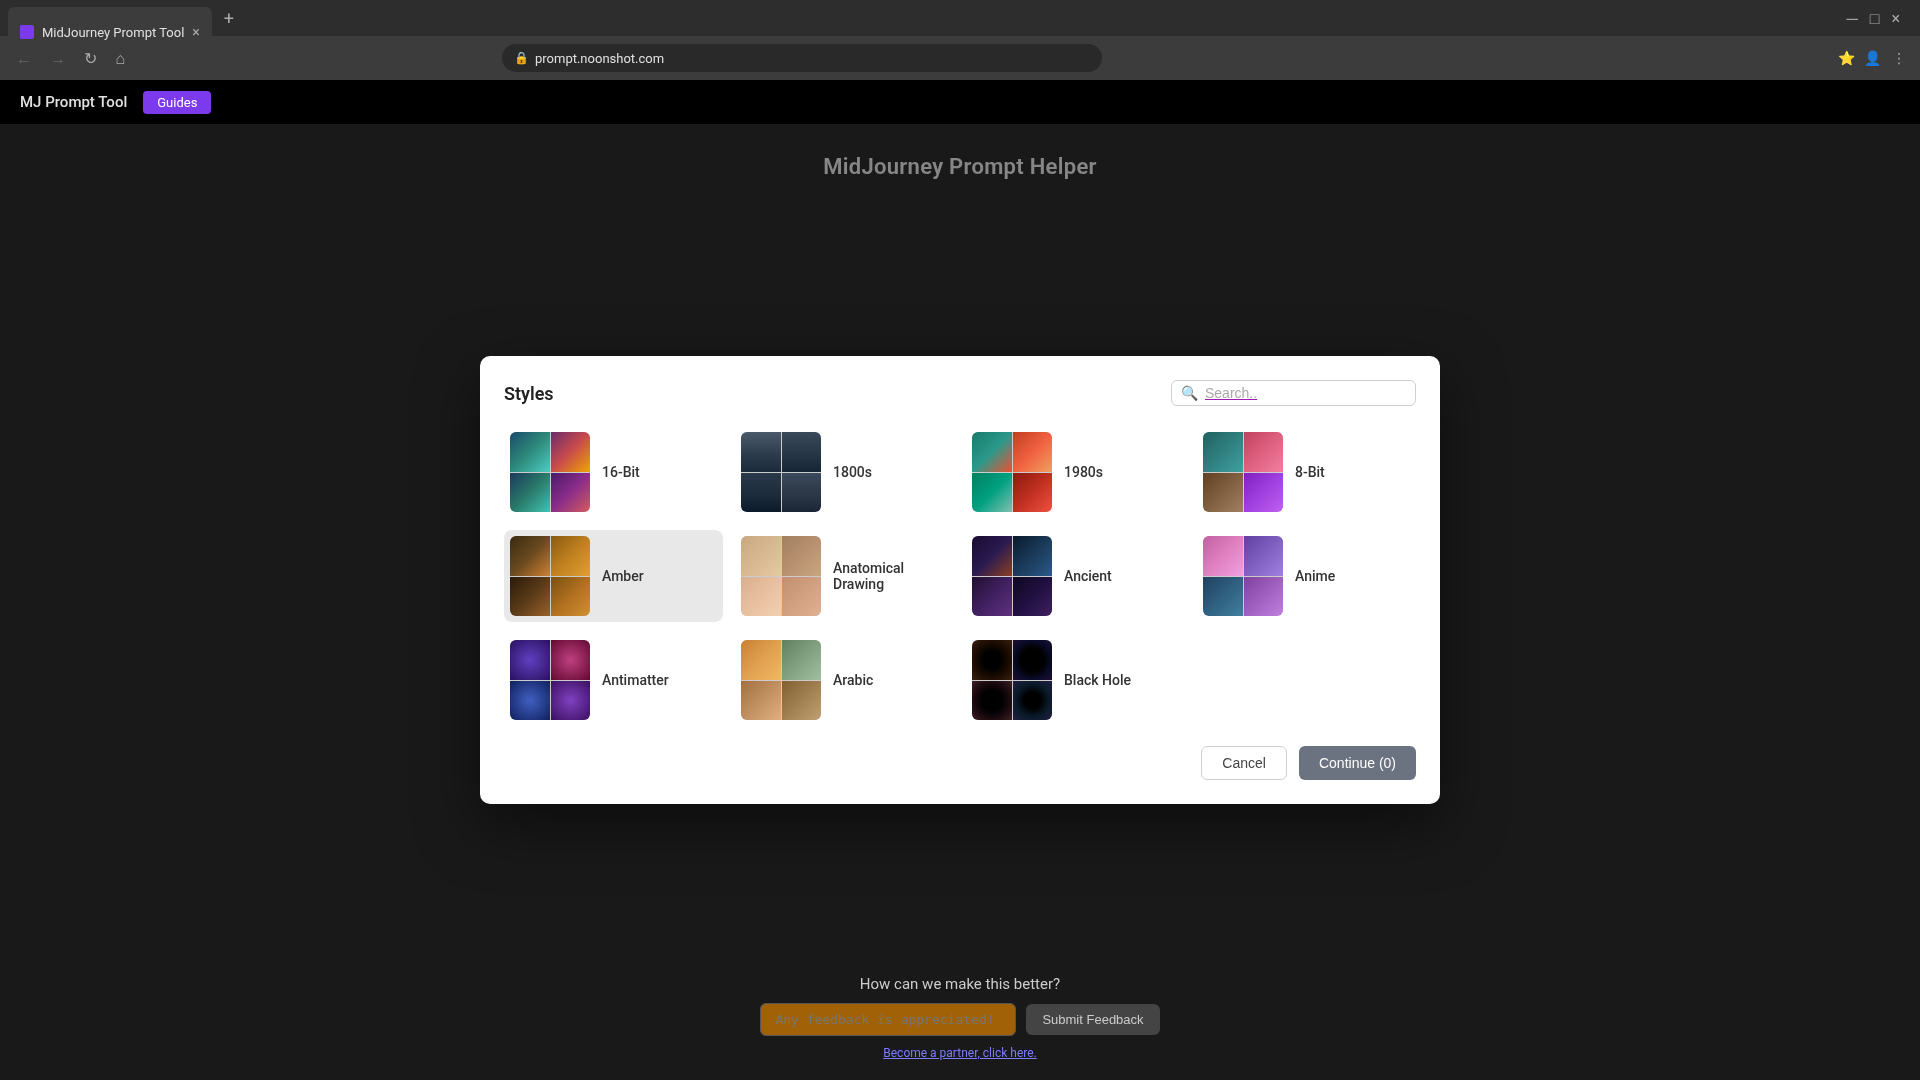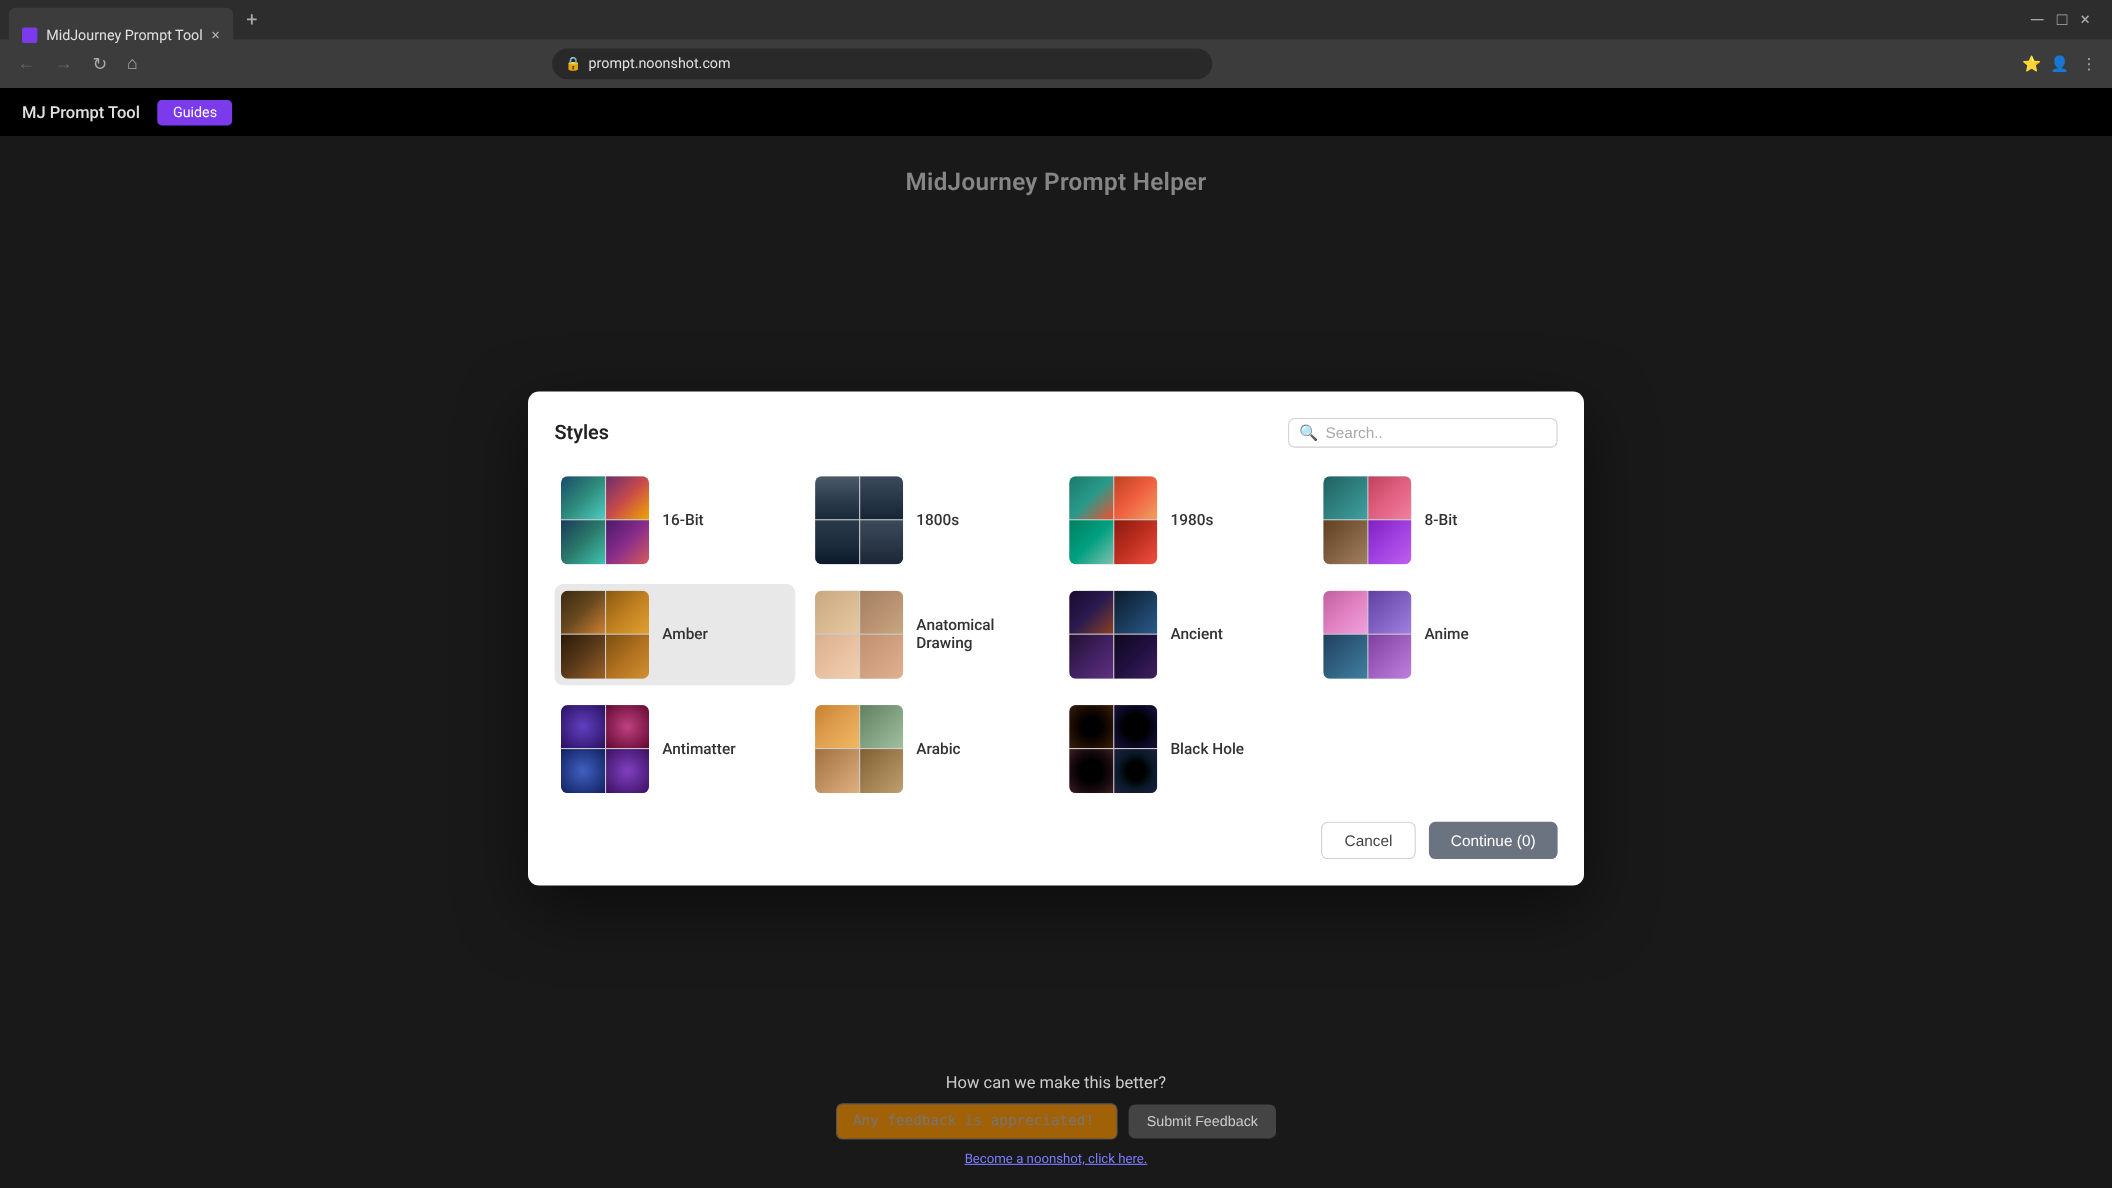--- a/index.html
+++ b/index.html
@@ -180,22 +180,23 @@
       border-radius: 6px;
       padding: 4px 10px;
       gap: 6px;
       background: white;
     }
     .search-icon { color: #888; font-size: 14px; }
     .search-input {
       border: none;
       outline: none;
       font-size: 14px;
-      color: #1d4ed8;
+      color: #a21caf;
       width: 200px;
+      text-decoration: underline;
     }
     .search-input::placeholder { color: #aaa; }
 
     
     .styles-grid {
       display: grid;
       grid-template-columns: repeat(4, 1fr);
       gap: 12px;
       max-height: 380px;
       overflow-y: auto;
@@ -519,15 +520,15 @@
       </div>
     </div>
   </div>
 
   <div style="position: absolute; bottom: 0; left: 0; right: 0; padding: 20px; display: flex; flex-direction: column; align-items: center; gap: 10px;">
     <span class="feedback-title">How can we make this better?</span>
     <div class="feedback-row">
       <textarea class="feedback-input" rows="1" style="resize: none;" placeholder="Any feedback is appreciated!"></textarea>
       <button class="feedback-submit">Submit Feedback</button>
     </div>
-    <a class="partner-link">Become a noonshot, click here.</a>
+    <a class="partner-link">Become a partner, click here.</a>
   </div>
 </div>
 
 </body></html>

